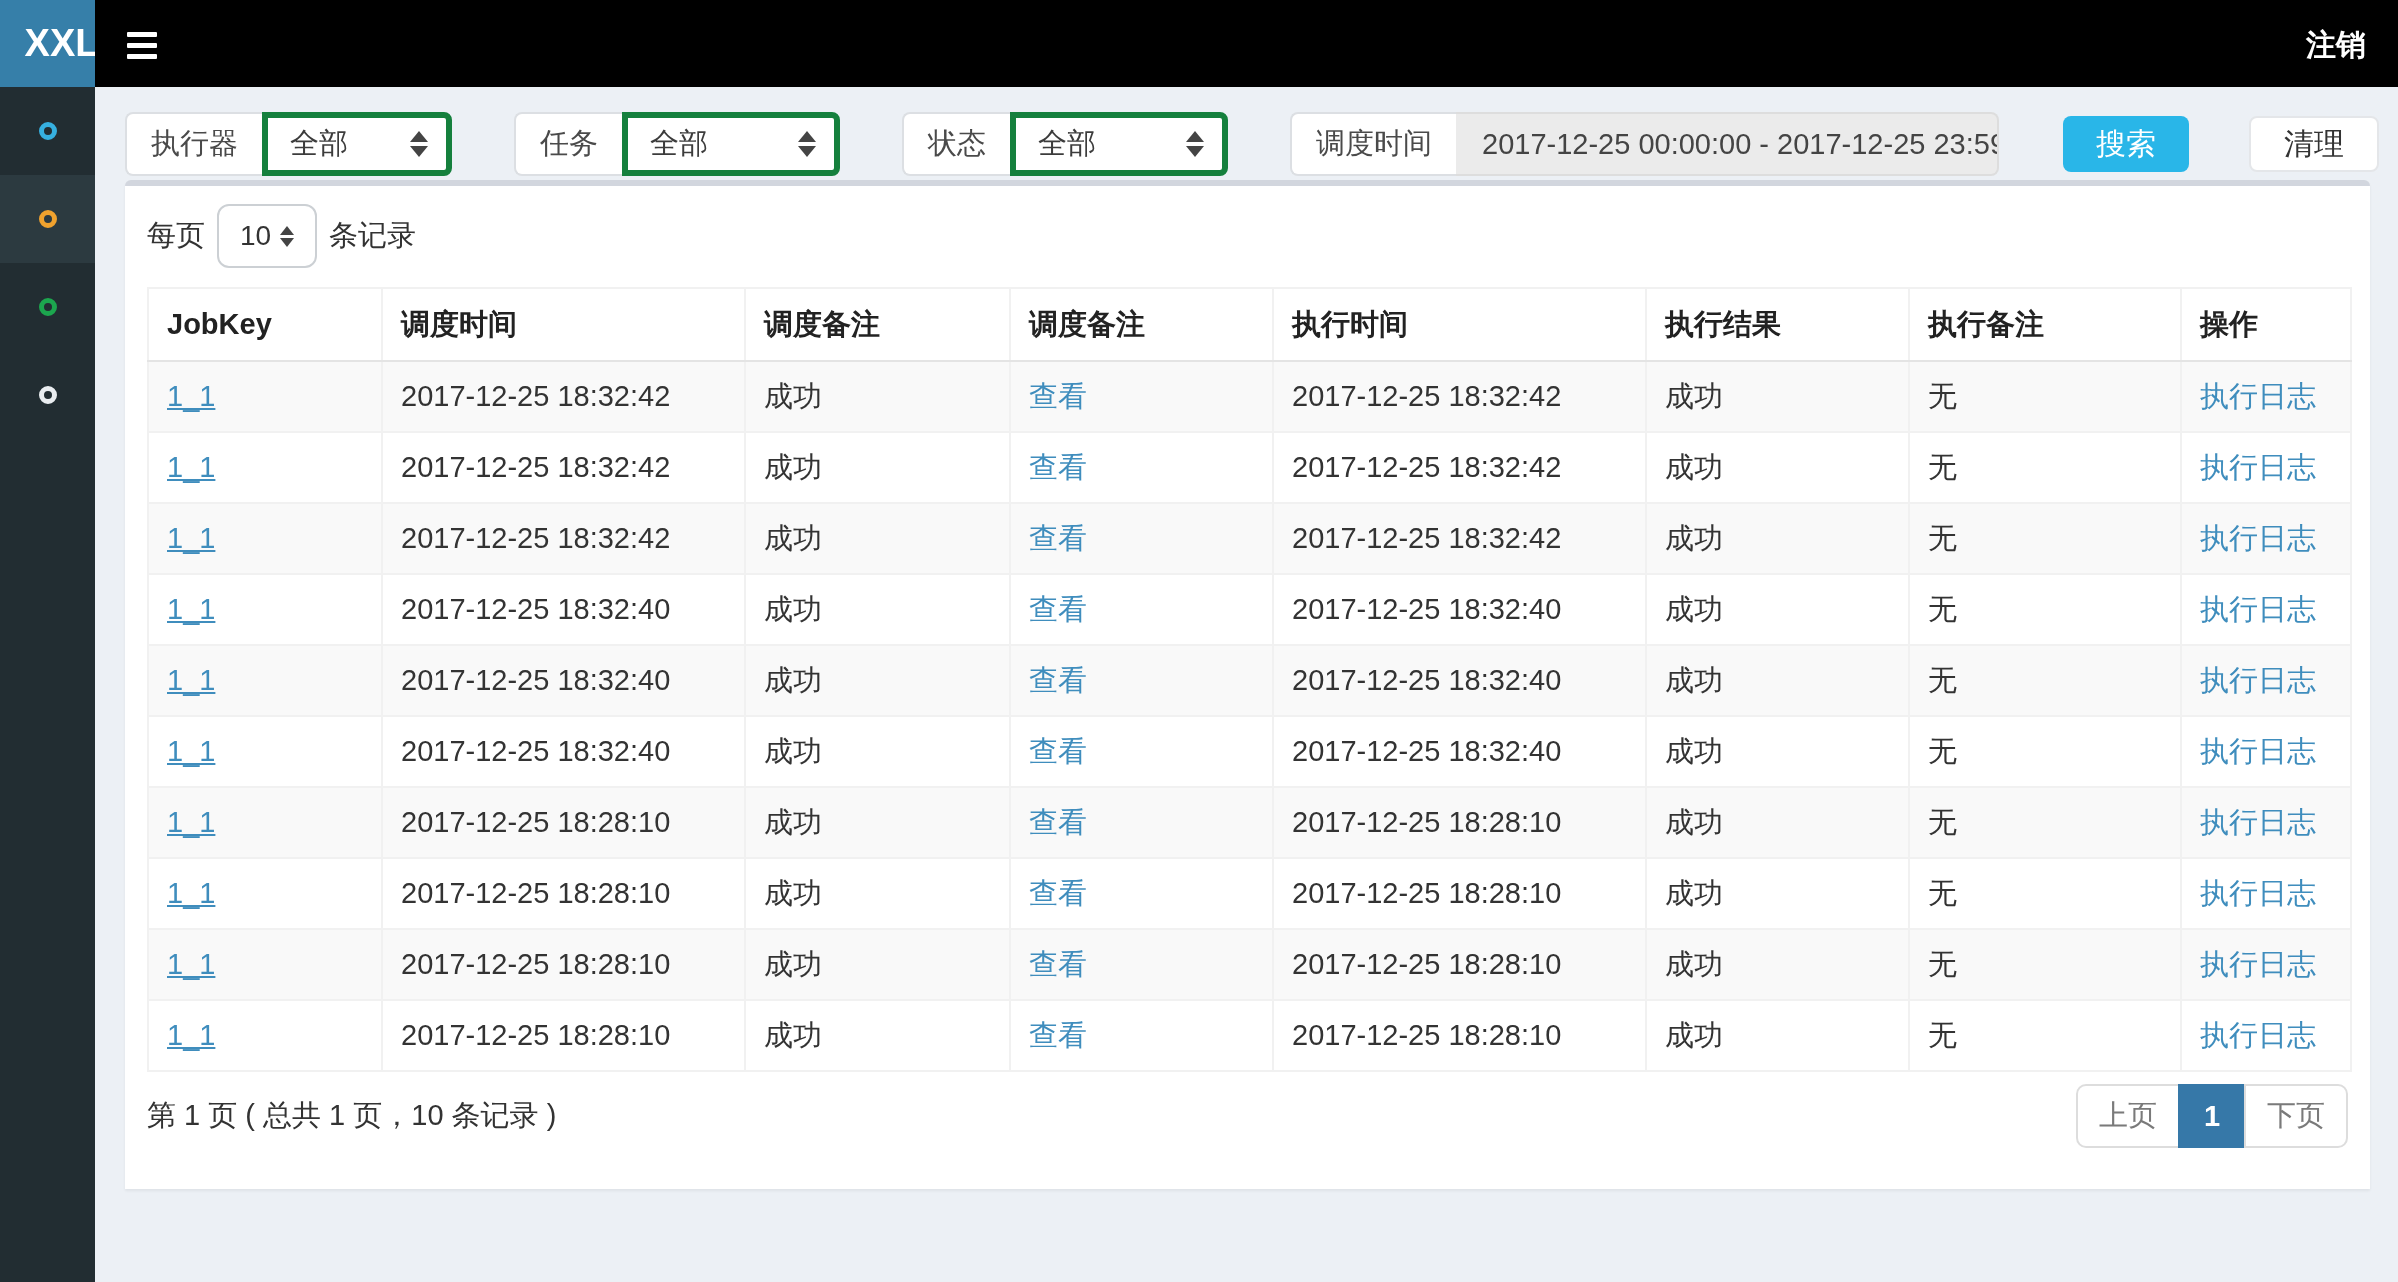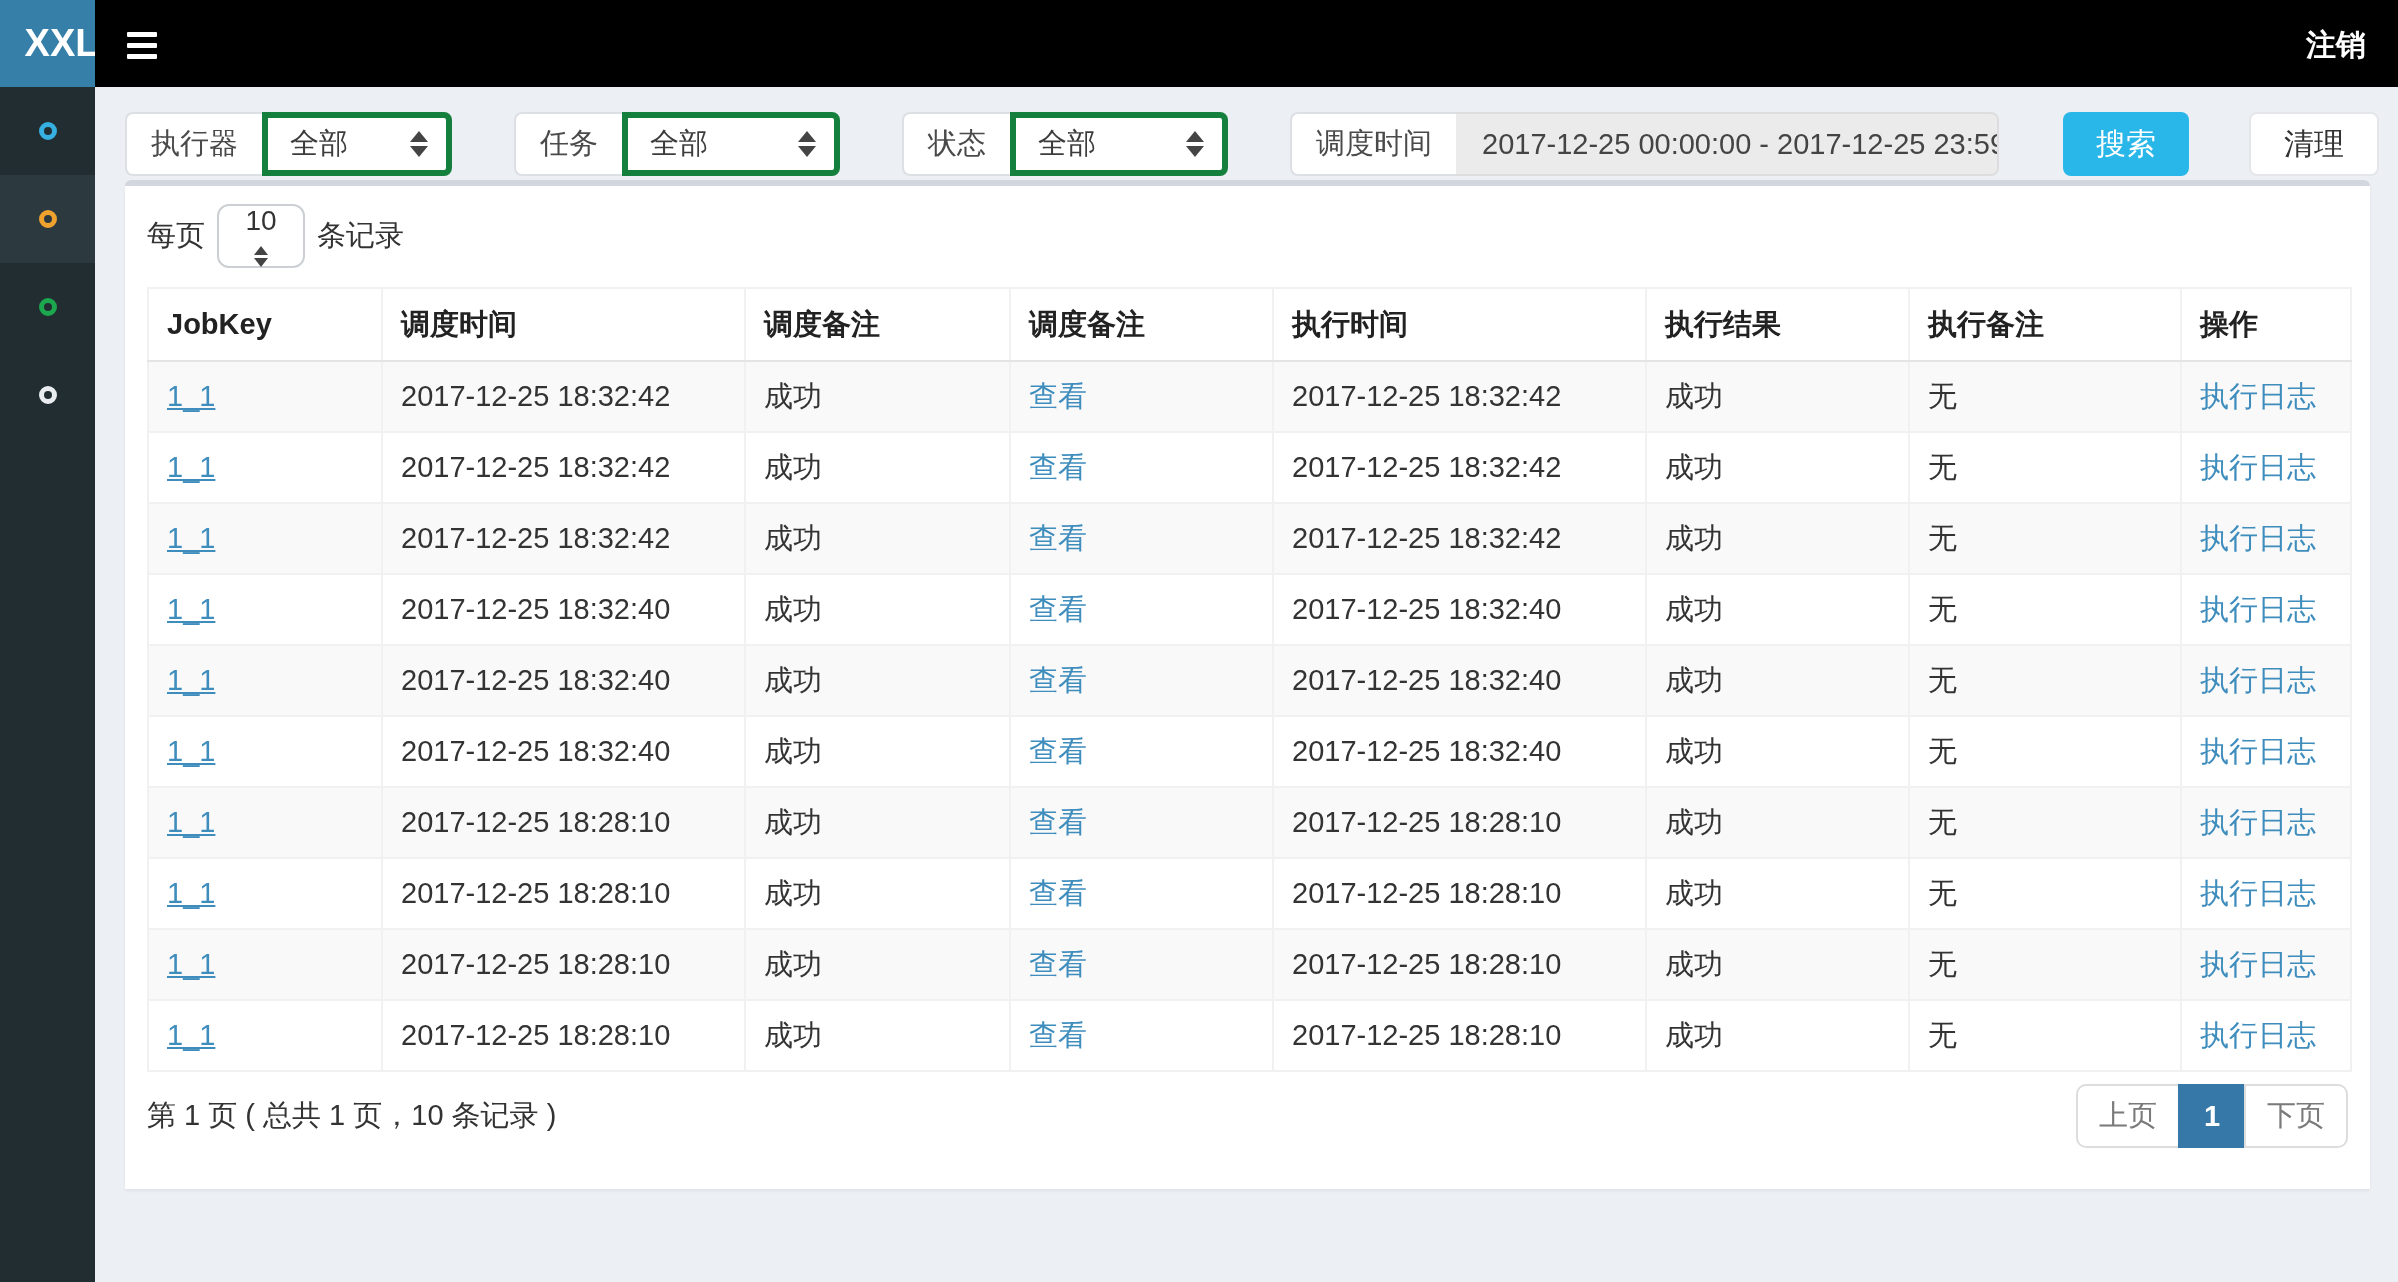--- a/index.html
+++ b/index.html
@@ -46,33 +46,33 @@
   .g1 .select { width:190px; }
   .g2 .select, .g3 .select { width:218px; }
   .caret-updown { display:flex; flex-direction:column; align-items:center; }
   .tri-up { width:0; height:0; border-left:9px solid transparent; border-right:9px solid transparent; border-bottom:11px solid #444; margin-bottom:4px; }
   .tri-down { width:0; height:0; border-left:9px solid transparent; border-right:9px solid transparent; border-top:11px solid #444; }
   .date-input {
     width:543px; background:#ebebeb; border:2px solid #ddd; border-left:none; border-radius:0 8px 8px 0;
     display:flex; align-items:center; padding:0 10px 0 26px; font-size:29px; color:#444;
     white-space:nowrap; overflow:hidden; cursor:pointer;
   }
-  .btn { height:64px; border:none; border-radius:8px; font-size:30px; padding:0 33px; cursor:pointer; white-space:nowrap; }
+  .btn { height:56px; border:none; border-radius:8px; font-size:30px; padding:0 33px; cursor:pointer; white-space:nowrap; }
   .btn-search { background:#29b6e8; color:#fff; margin-left:64px; }
   .btn-clear { background:#fff; color:#333; border:2px solid #e4e6e9; margin-left:60px; }
   
   .box {
     margin-top:4px; background:#fff; border-top:6px solid #d2d6de; border-radius:6px 6px 0 0;
     box-shadow:0 2px 3px rgba(0,0,0,0.06); padding:0 22px; min-height:1009px;
   }
   .length-row { margin-top:18px; display:flex; align-items:center; font-size:29px; color:#333; }
   .page-select {
-    width:88px; height:64px; border:2px solid #ccd0d4; border-radius:12px; background:#fff;
+    width:100px; height:64px; border:2px solid #ccd0d4; border-radius:12px; background:#fff;
     display:flex; align-items:center; justify-content:center; gap:9px; margin:0 12px;
-    font-size:28px; color:#333; cursor:pointer;flex-direction:column;
+    font-size:28px; color:#333; cursor:pointer;
   }
   .page-select .tri-up { border-left-width:7px; border-right-width:7px; border-bottom-width:9px; margin-bottom:3px; }
   .page-select .tri-down { border-left-width:7px; border-right-width:7px; border-top-width:9px; }
   
   .log-table { margin-top:19px; border-collapse:collapse; table-layout:fixed; width:2203px; }
   .log-table th, .log-table td { border:2px solid #f1f1f1; padding:0 6px 0 18px; text-align:left; overflow:hidden; white-space:nowrap; }
   .log-table th { height:73px; font-size:29px; font-weight:bold; color:#222; border-bottom-color:#e4e4e4; background:#fff; }
   .log-table td { height:71px; font-size:29px; color:#333; }
   .log-table tbody tr:nth-child(odd) { background:#f9f9f9; }
   .cell-green { color:#129a30; }

